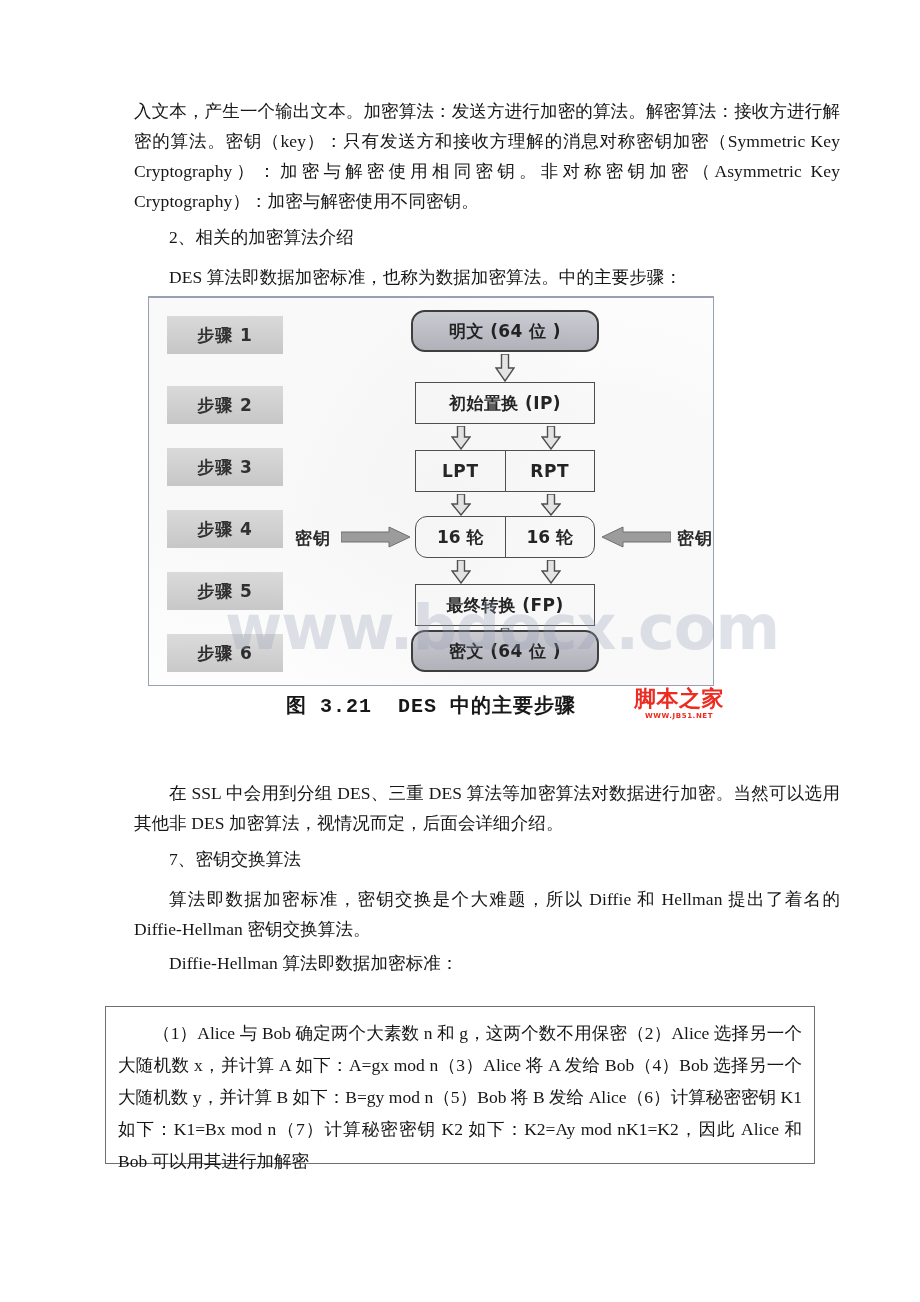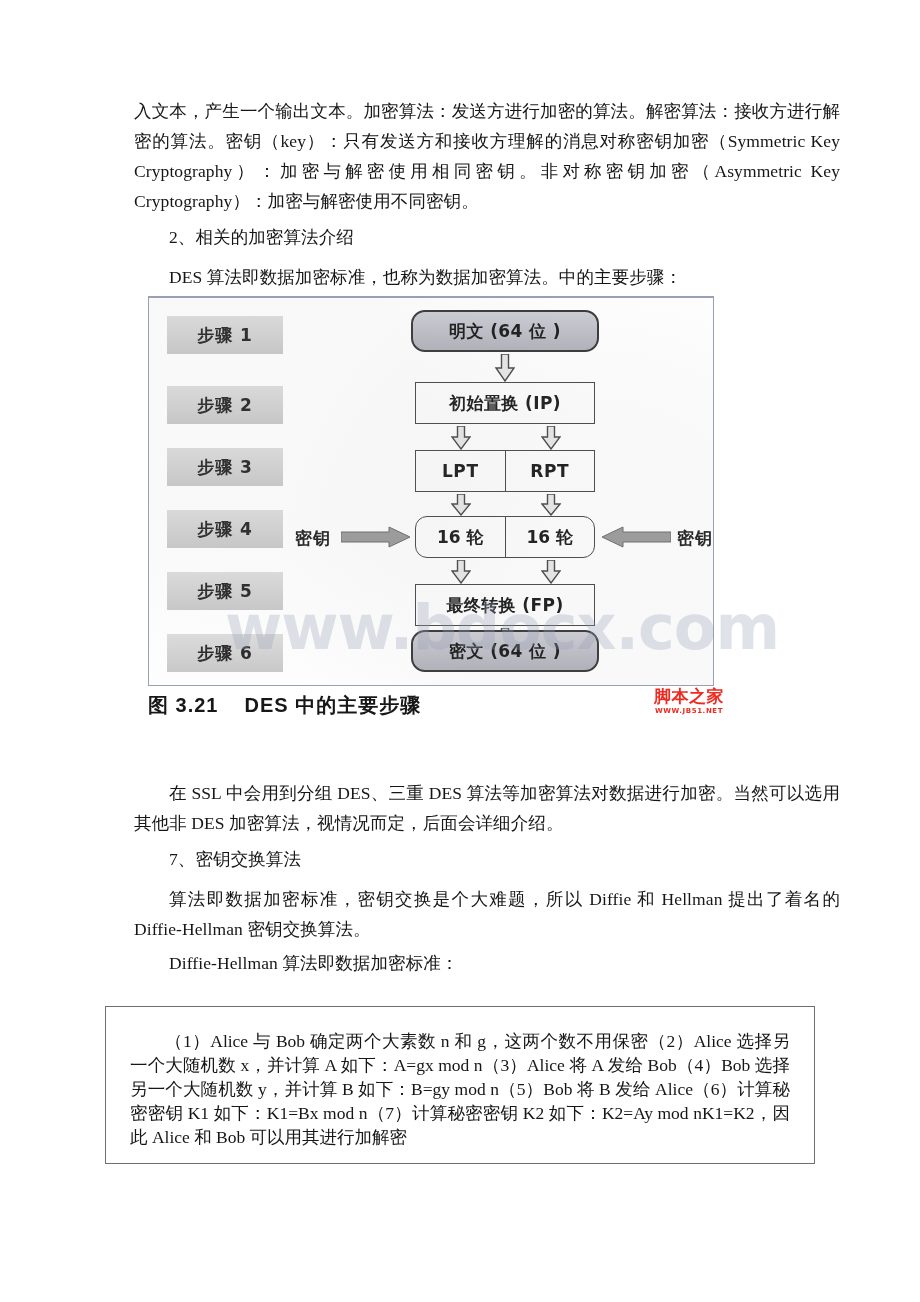--- a/index.html
+++ b/index.html
@@ -182,38 +182,38 @@
     white-space: nowrap;
     pointer-events: none;
   }
 
   
   .caption {
     position: absolute;
     left: 8px;
     top: 396px;
     width: 566px;
-    text-align: left;
+    text-align: center;
     font-size: 20px;
     font-weight: bold;
     color: #171717;
-    font-family: Liberation Sans, sans-serif;
+    font-family: Liberation Mono, monospace;
     letter-spacing: 1px;
   }
   .caption .gap { display: inline-block; width: 26px; }
 
   .jb51 {
     position: absolute;
     right: -4px;
     top: 392px;
     text-align: center;
     line-height: 1;
   }
   .jb51 .jb-main {
-    font-size: 17px;
+    font-size: 22px;
     font-weight: bold;
     color: #ee2b20;
     font-family: "DejaVu Sans", sans-serif;
     letter-spacing: 0.5px;
   }
   .jb51 .jb-sub {
     font-size: 7px;
     font-weight: bold;
     color: #ee2b20;
     font-family: "DejaVu Sans", sans-serif;
@@ -226,24 +226,24 @@
     position: absolute;
     left: 105px;
     top: 1006px;
     width: 710px;
     height: 158px;
     border: 1px solid #6f6f6f;
     box-sizing: border-box;
     background: #ffffff;
   }
   .dh-box p {
-    margin: 12px;
+    margin: 0;
     padding: 10px 12px 0 12px;
     font-size: 17.5px;
-    line-height: 24px;
+    line-height: 32px;
     text-indent: 2em;
     color: #161616;
     text-align: justify;
   }
 </style>
 </head>
 <body>
 
 <div class="page">
 

